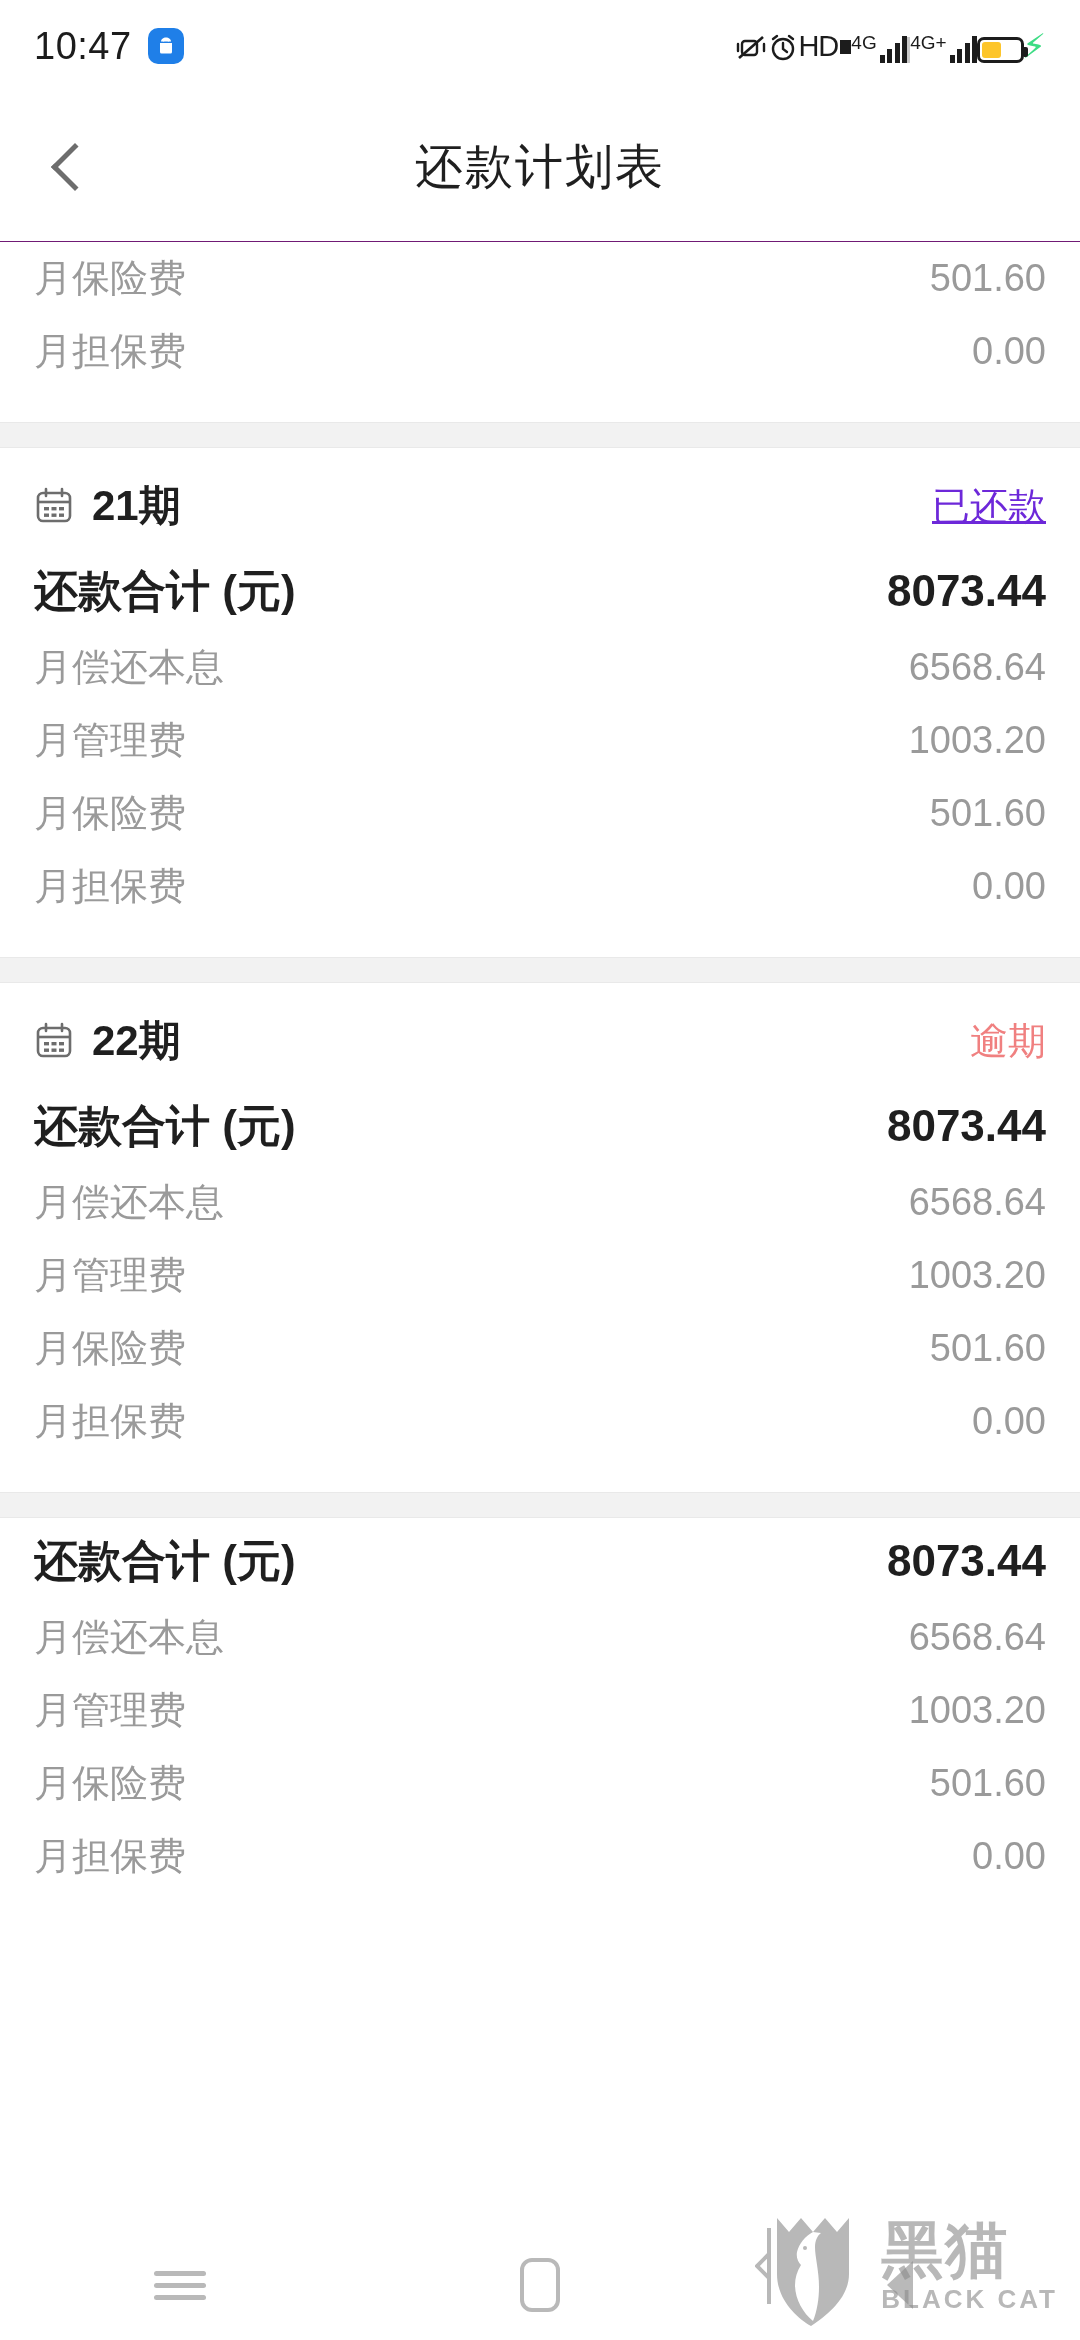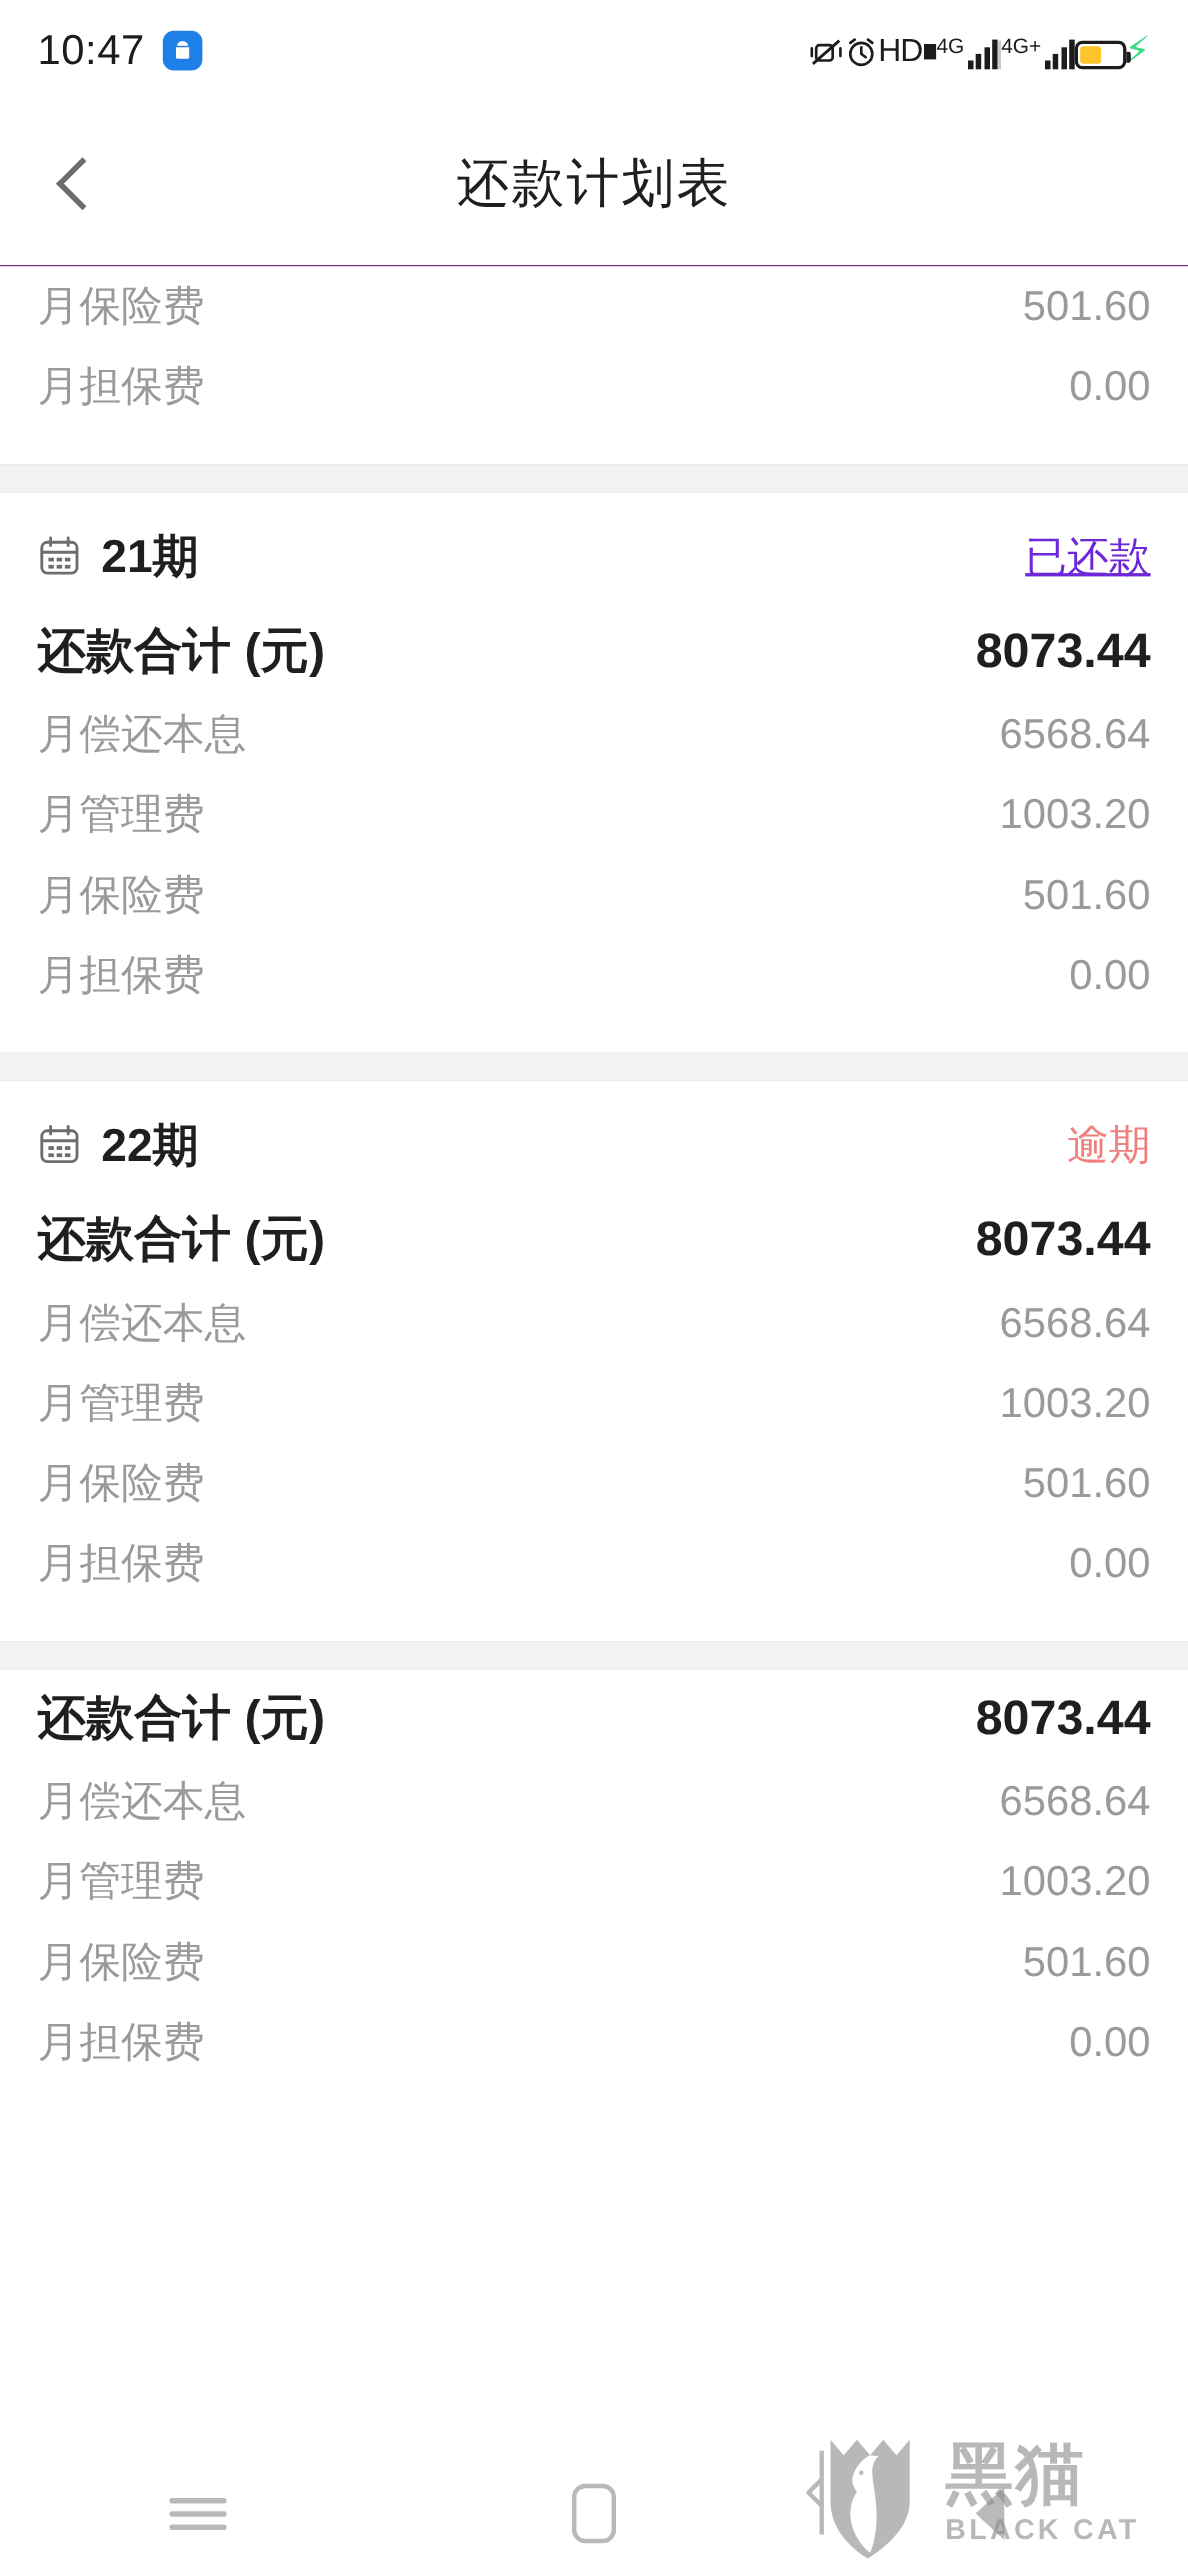--- a/index.html
+++ b/index.html
@@ -102,21 +102,21 @@
     position:absolute; left:0; bottom:0; width:1080px; height:110px;
     background:#ffffff; display:flex; align-items:center; justify-content:space-around;
   }
   .nav-item { width:200px; height:110px; display:flex; align-items:center; justify-content:center; }
   .nav-menu i { display:block; width:52px; height:5px; background:#b9b9b9; border-radius:3px; margin:7px 0; }
   .nav-home { width:40px;height:54px;border:4px solid #b9b9b9;border-radius:12px; }
   .nav-back { width:0;height:0;border-top:24px solid transparent;border-bottom:24px solid transparent;border-right:26px solid #b9b9b9;}
 
   
   .watermark {
-    position:absolute; right:44px; bottom:12px;
+    position:absolute; right:22px; bottom:12px;
     display:flex; align-items:center; gap:14px;
     opacity:0.62;
   }
   .wm-logo { width:112px; height:120px; flex:none; }
   .wm-text { display:flex; flex-direction:column; align-items:flex-start; }
   .wm-cn { font-size:62px; font-weight:bold; color:#8d8d8d; line-height:0.95; letter-spacing:2px; }
   .wm-en { font-size:26px; font-weight:bold; color:#8d8d8d; letter-spacing:3px; margin-top:4px; }
 </style>
 </head>
 <body>

